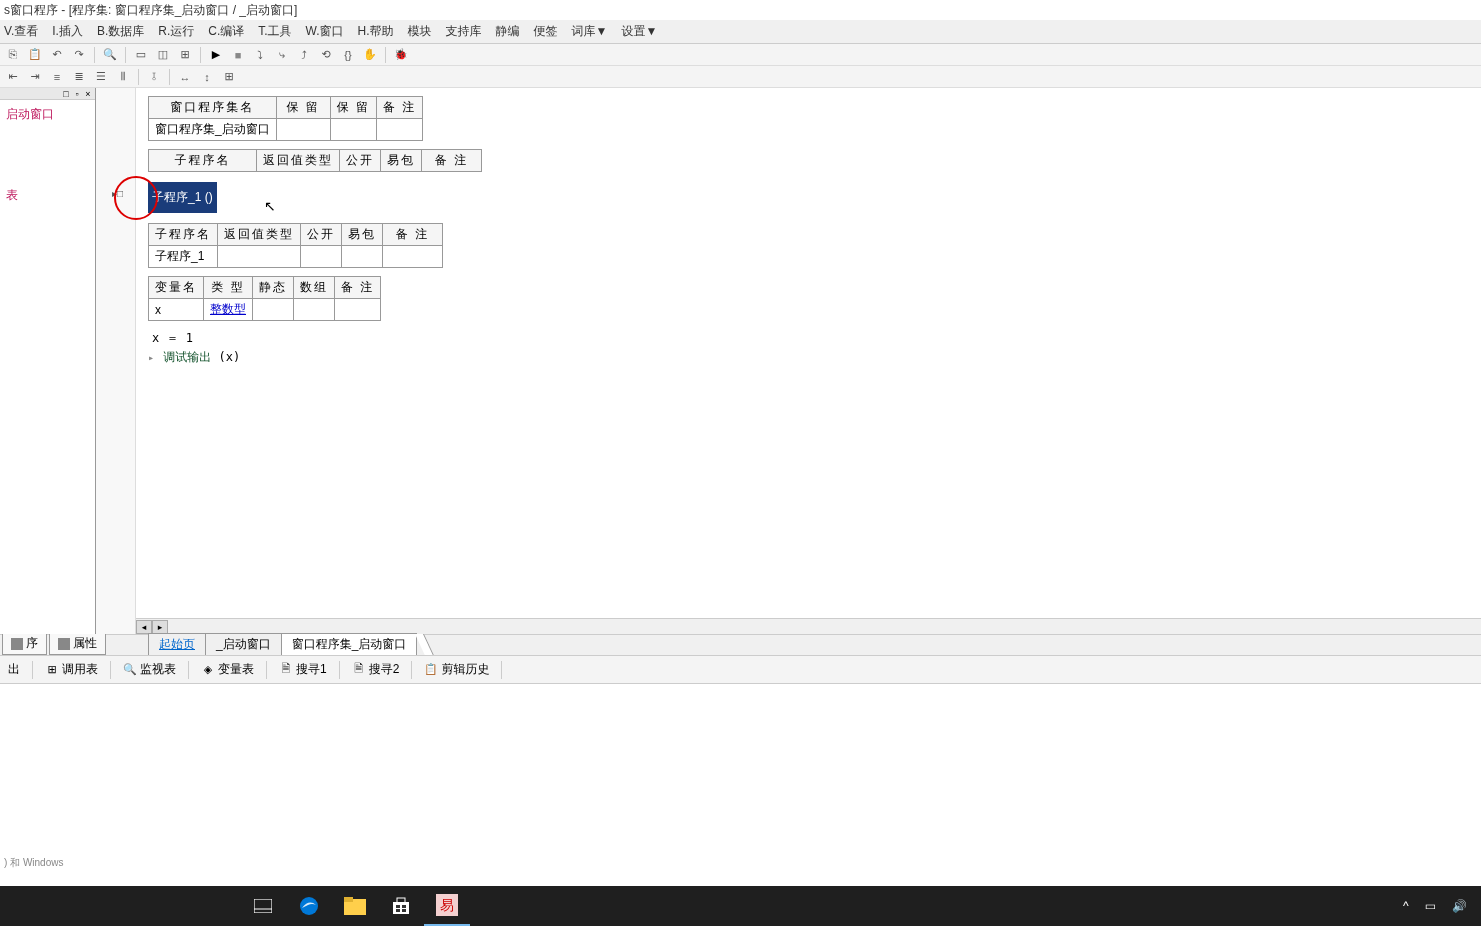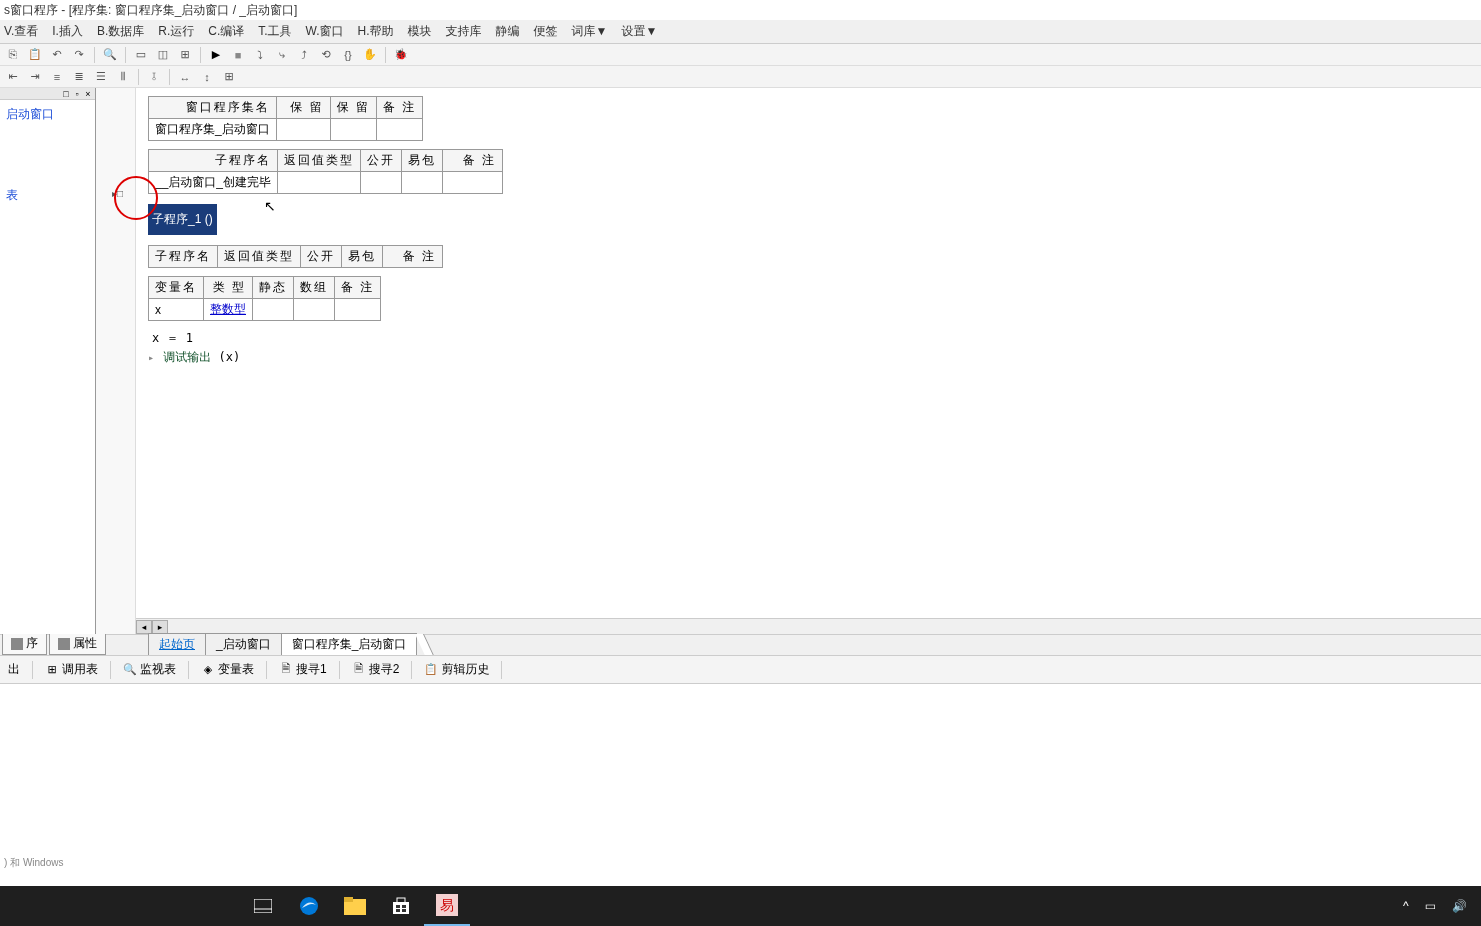--- a/index.html
+++ b/index.html
@@ -14,31 +14,31 @@
     .tb-btn { width: 18px; height: 18px; display: inline-flex; align-items: center; justify-content: center; cursor: pointer; font-size: 11px; color: #555; border: 1px solid transparent; }
     .tb-sep { width: 1px; height: 16px; background: #ccc; margin: 0 2px; }
     .tb-btn.play { color: #000; }
     .tb-btn.stop { color: #888; }
     
     .main-area { display: flex; height: 546px; }
     .left-sidebar { width: 96px; border-right: 1px solid #999; background: #fff; position: relative; }
     .sidebar-header { height: 12px; background: #e8e8e8; border-bottom: 1px solid #ccc; display: flex; justify-content: flex-end; align-items: center; gap: 1px; padding-right: 2px; font-size: 9px; }
     .sidebar-header span { cursor: pointer; width: 10px; text-align: center; }
     .sidebar-content { padding: 4px 2px; font-size: 12px; }
-    .sidebar-item { padding: 2px 4px; margin-bottom: 4px; color: #1d4ed8; }
+    .sidebar-item { padding: 2px 4px; margin-bottom: 4px; color: #be185d; }
     
     .gutter { width: 40px; background: #f8f8f8; border-right: 1px solid #ddd; position: relative; }
     .marker-circle { position: absolute; top: 88px; left: 18px; width: 44px; height: 44px; border: 2px solid #d00; border-radius: 50%; background: transparent; pointer-events: none; z-index: 10; }
     .marker-ico { position: absolute; top: 100px; left: 16px; font-size: 10px; color: #555; }
     
     .editor { flex: 1; background: #fff; padding: 8px 12px; position: relative; overflow: hidden; }
     
     .def-table { border-collapse: collapse; margin-bottom: 8px; }
     .def-table td { border: 1px solid #999; padding: 2px 6px; font-size: 12px; background: #fff; vertical-align: middle; height: 18px; }
-    .def-table .hdr { background: #f5f5f5; text-align: right; letter-spacing: 2px; }
+    .def-table .hdr { background: #f5f5f5; text-align: center; letter-spacing: 2px; }
     .def-table .wide { min-width: 108px; }
     .def-table .med { min-width: 54px; }
     .def-table .sm { min-width: 30px; }
     .def-table .remark { min-width: 60px; }
     
     .highlighted-line { background: #1a3c7a; color: #fff; padding: 7px 4px; display: inline-block; margin: 2px 0 10px 0; font-size: 12px; position: relative; }
     .cursor-arrow { position: absolute; top: 110px; left: 128px; font-size: 14px; color: #000; pointer-events: none; z-index: 20; }
     
     .code-line { font-size: 12px; padding: 1px 0; font-family: SimSun, monospace; }
     .code-line .fn { color: #14532d; }
@@ -182,42 +182,42 @@
     
     <table class="def-table">
       <tbody>
           <tr>
         <td class="hdr wide">子程序名</td>
         <td class="hdr med">返回值类型</td>
         <td class="hdr sm">公开</td>
         <td class="hdr sm">易包</td>
         <td class="hdr remark">备 注</td>
       </tr>
-      <tr>
-        <td class="wide">__启动窗口_创建完毕</td>
-        <td></td>
-        <td></td>
-        <td></td>
-        <td></td>
-      </tr>
     </tbody>
       </table>
 
     <span class="highlighted-line">子程序_1 ()</span>
     <span class="cursor-arrow">↖</span>
 
     
     <table class="def-table">
       <tbody>
           <tr>
         <td class="hdr" style="min-width:50px">子程序名</td>
         <td class="hdr med">返回值类型</td>
         <td class="hdr sm">公开</td>
         <td class="hdr sm">易包</td>
         <td class="hdr remark">备 注</td>
+      </tr>
+      <tr>
+        <td>子程序_1</td>
+        <td></td>
+        <td></td>
+        <td></td>
+        <td></td>
       </tr>
     </tbody>
       </table>
 
     
     <table class="def-table">
       <tbody>
           <tr>
         <td class="hdr" style="min-width:42px">变量名</td>
         <td class="hdr" style="min-width:42px">类 型</td>

